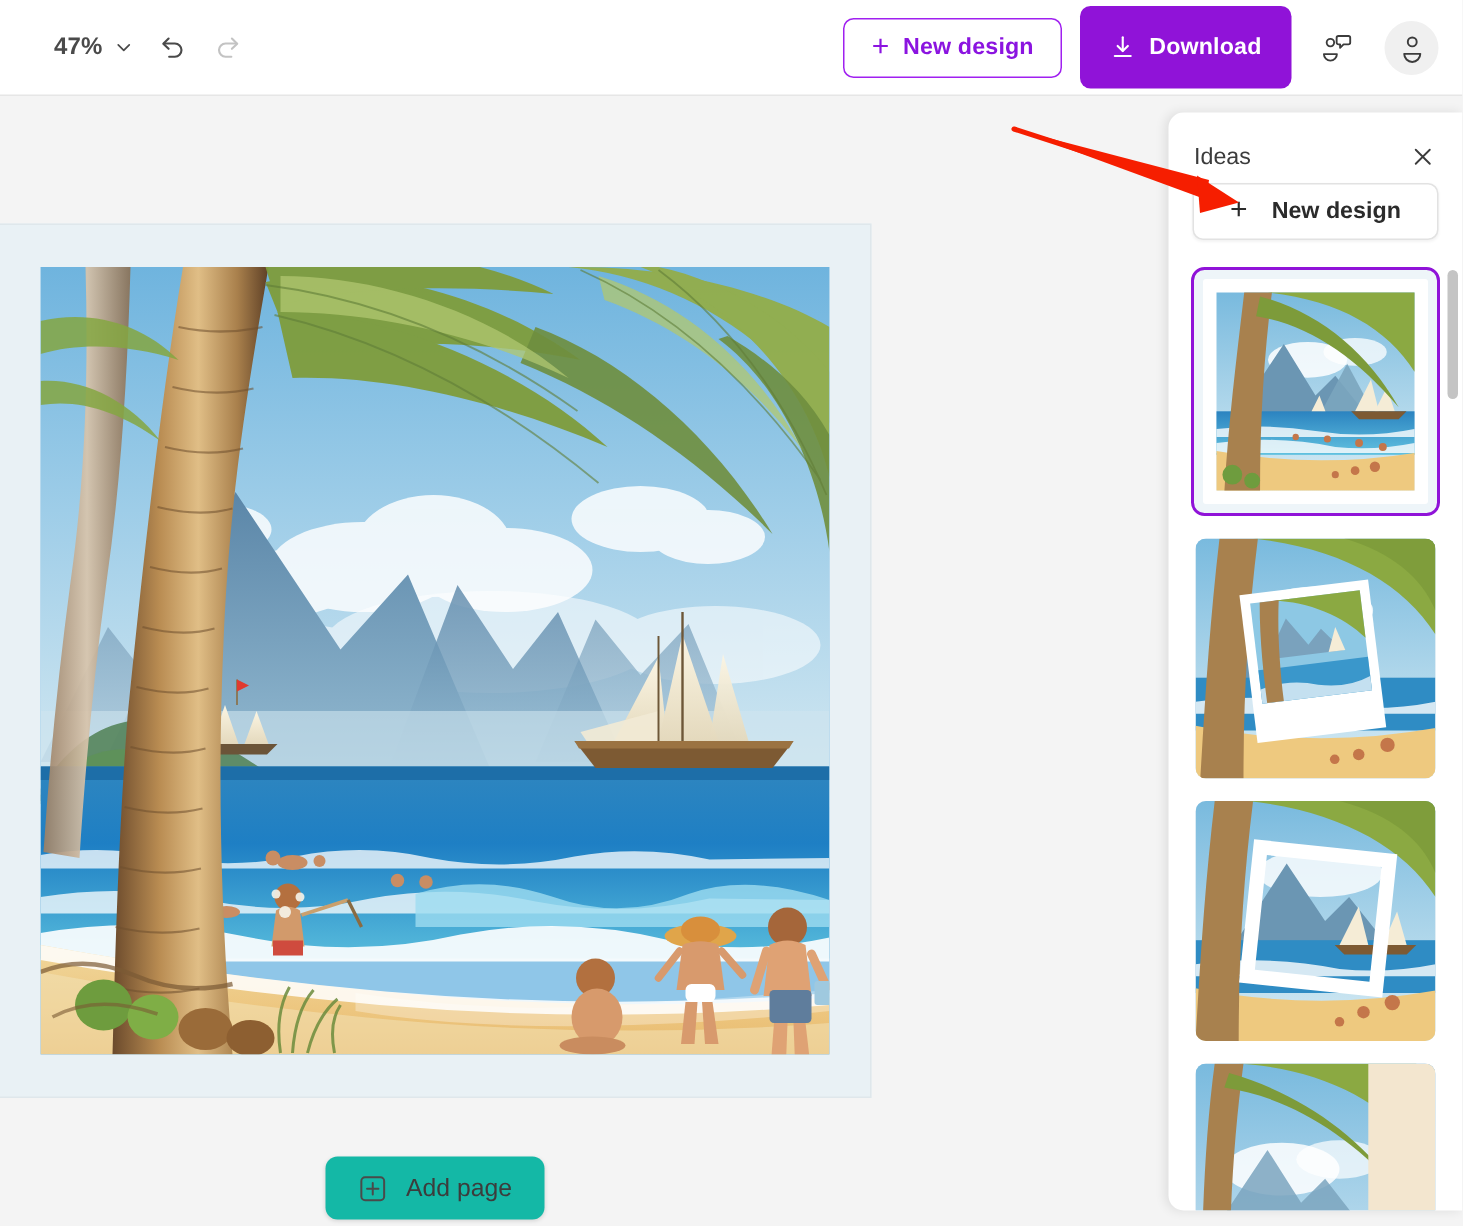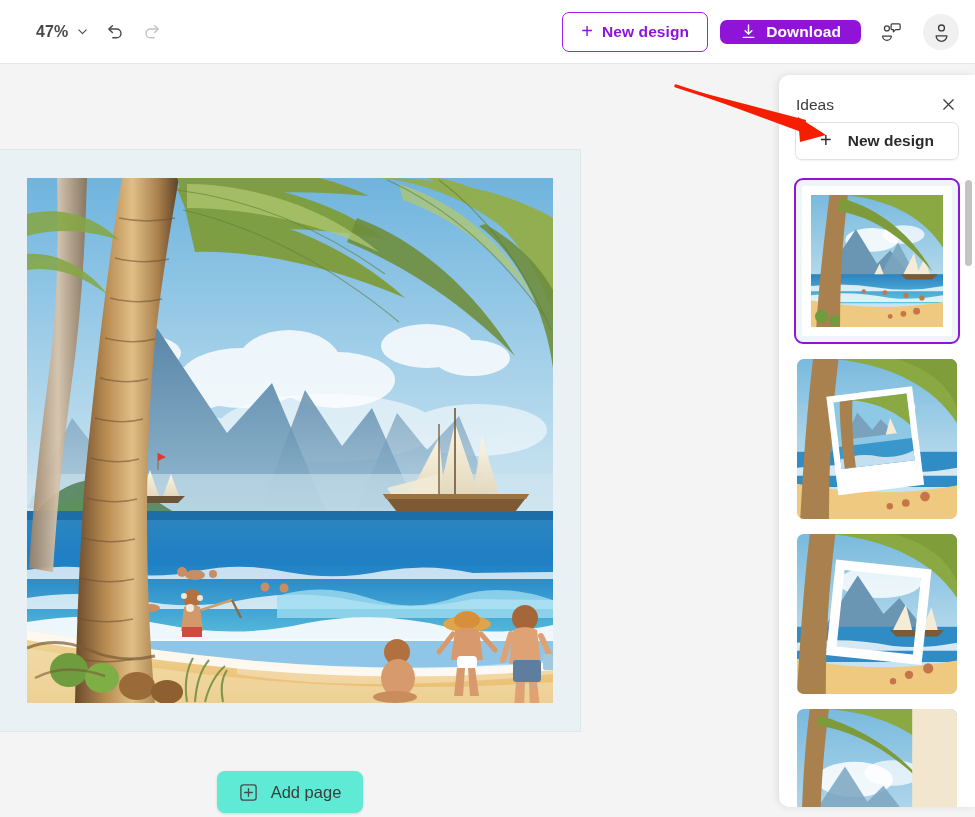--- a/index.html
+++ b/index.html
@@ -39,21 +39,21 @@
   .btn-new-design {
     height: 40px; padding: 0 18px;
     border: 1.6px solid #a020f0; border-radius: 7px;
     background: #ffffff; color: #8b14e0;
     font-size: 15.5px; font-weight: bold;
     display: flex; align-items: center; gap: 9px;
     cursor: pointer; font-family: "Liberation Sans", sans-serif;
     letter-spacing: .1px;
   }
   .btn-download {
-    height: 24px; padding: 0 20px;
+    height: 55px; padding: 0 20px;
     border: none; border-radius: 7px;
     background: #9013d8; color: #ffffff;
     font-size: 15.5px; font-weight: bold;
     display: flex; align-items: center; gap: 9px;
     cursor: pointer; font-family: "Liberation Sans", sans-serif;
     letter-spacing: .1px;
   }
   .plus-glyph { font-size: 20px; font-weight: normal; line-height: 1; margin-top: -2px; }
   .avatar-btn {
     width: 36px; height: 36px; border-radius: 50%;
@@ -80,21 +80,21 @@
     background: #8fc6e8;
   }
   .art-svg { display: block; width: 526px; height: 525px; }
 
   .addpage-wrap {
     position: absolute; left: 0; top: 707px; width: 580px;
     display: flex; justify-content: center;
   }
   .btn-addpage {
     height: 42px; padding: 0 22px;
-    background: #5eead4; border: none; border-radius: 8px;
+    background: #14b8a6; border: none; border-radius: 8px;
     box-shadow: 0 1px 3px rgba(0,0,0,.13);
     display: flex; align-items: center; gap: 13px;
     font-size: 16.5px; color: #3c3c3c; cursor: pointer;
     font-family: "Liberation Sans", sans-serif;
   }
 
   
   .ideas-panel {
     position: absolute; left: 779px; top: 75px;
     width: 196px; height: 732px;

